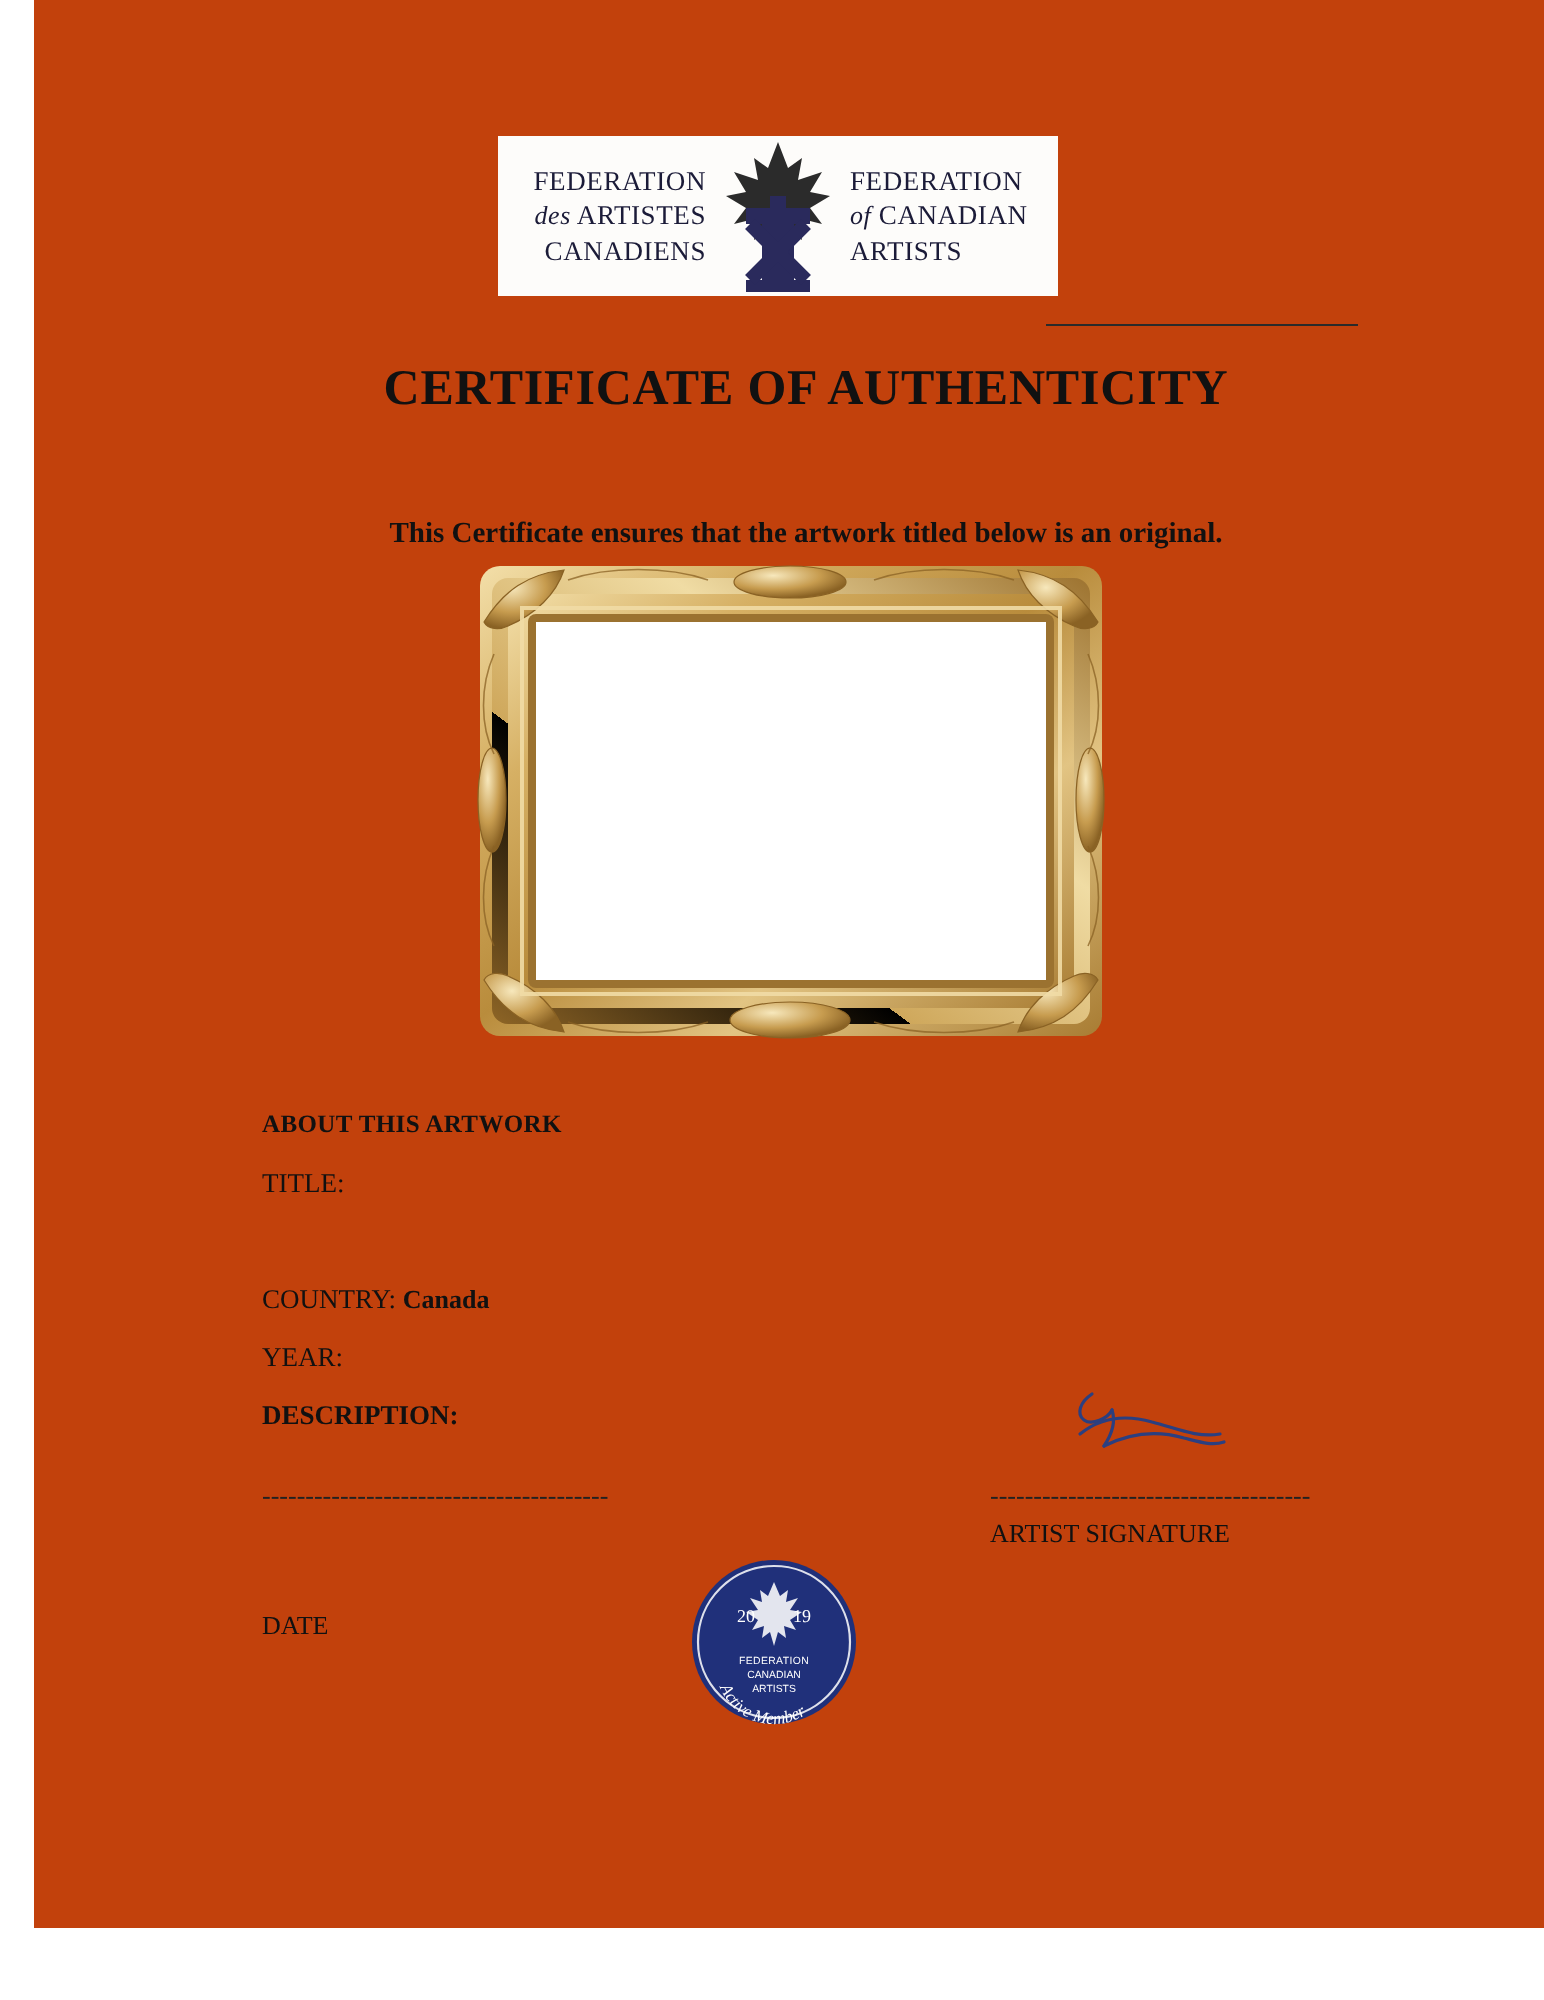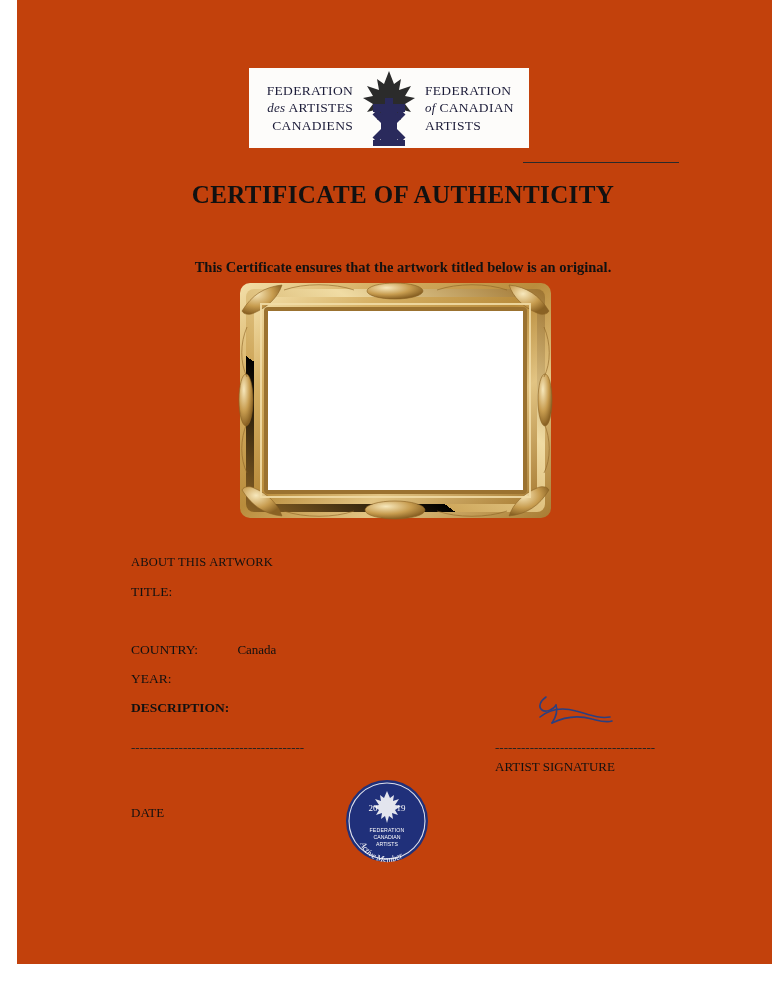--- a/index.html
+++ b/index.html
@@ -100,37 +100,36 @@
     height: 239px;
   }
   .frame-svg { display:block; width:315px; height:239px; }
 
   
   .about-head {
     position: absolute;
     left: 114px;
     top: 555px;
     font-size: 12.5px;
-    font-weight: normal;
+    font-weight: bold;
     letter-spacing: .2px;
   }
   .field {
     position: absolute;
     left: 114px;
     font-size: 13.5px;
     white-space: nowrap;
   }
   .field .val {
     font-weight: bold;
     font-size: 13px;
   }
   .field .val-plain {
-    font-weight: normal;
+    font-weight: bold;
     font-size: 13px;
-    margin-left: 36px;
   }
   .f-title { top: 584px; }
   .f-artist { top: 613px; }
   .f-country { top: 642px; }
   .f-year { top: 671px; }
   .f-desc { top: 700px; font-weight: bold; }
 
   
   .sig {
     position: absolute;

